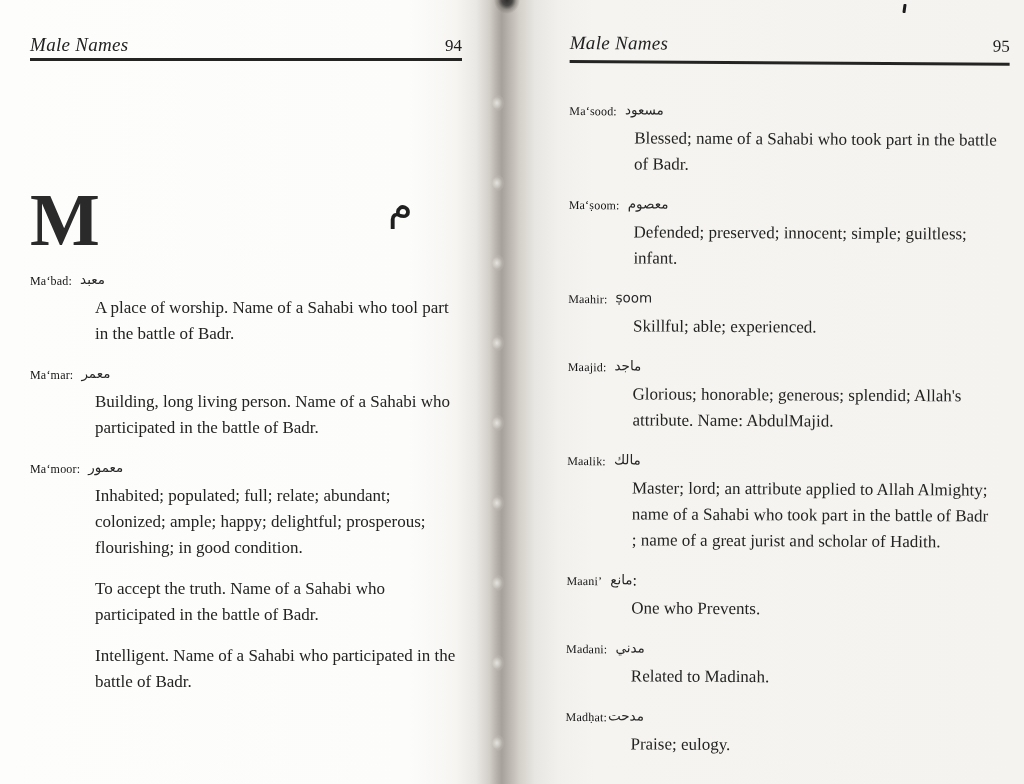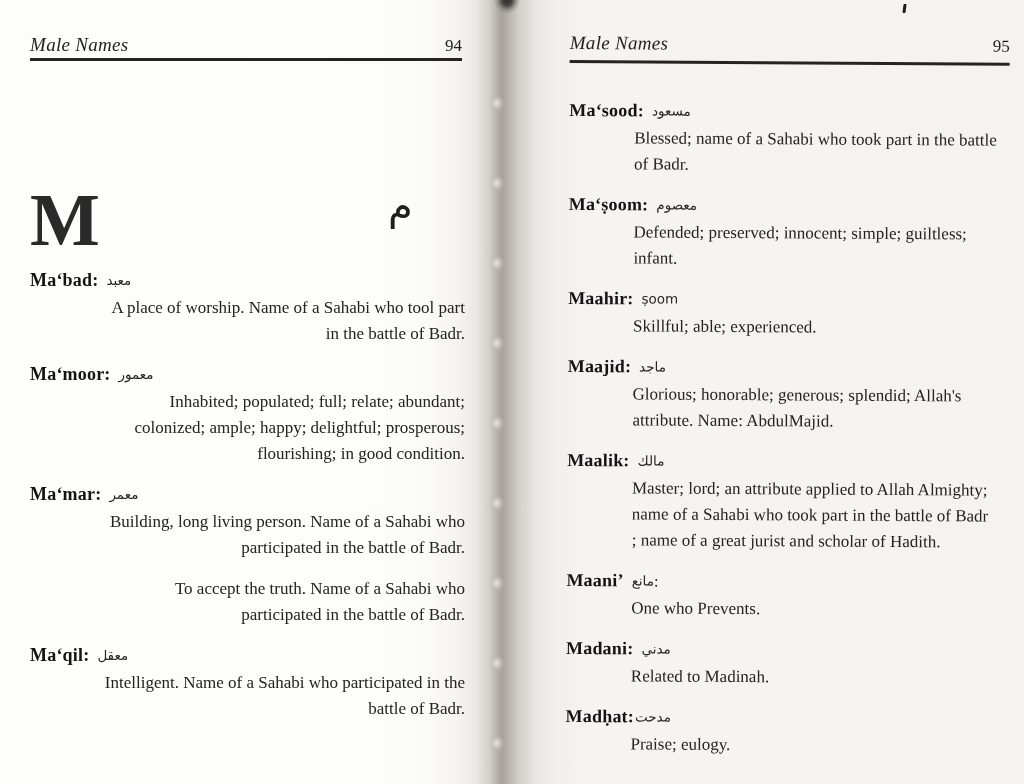--- a/index.html
+++ b/index.html
@@ -47,27 +47,27 @@
     font-weight: bold; color: #2a2a2a; }
   .big-arabic { position: absolute; left: 358px; top: 2px; font-size: 40px; line-height: 1;
     font-family: "DejaVu Sans", sans-serif; color: #1f1f1f; }
 
   .entries { position: absolute; left: 0; width: 100%; }
   .page.left  .entries { top: 268px; }
   .page.right .entries { top: 98px; }
 
   .entry { margin-bottom: 15px; }
   .ehead { line-height: 24px; white-space: nowrap; }
-  .ename { font-weight: bold; font-size: 18px; color: #141414; letter-spacing: 0.2px; }
+  .ename { font-weight: normal; font-size: 12px; color: #141414; letter-spacing: 0.2px; }
   .earabic { font-family: "DejaVu Sans", sans-serif; font-size: 13.5px; color: #262626;
     margin-left: 8px; position: relative; top: -1px; margin-top: 8px; }
   .earabic.tight { margin-left: 1px; }
   .esuffix { font-size: 16px; color: #141414; }
   .edef { font-size: 17px; line-height: 26px; color: #232322; margin: 2px 0 0 65px; }
-  .page.left  .edef { width: 370px; text-align: right; }
+  .page.left  .edef { width: 370px; }
   .page.right .edef { width: 364px; }
 
   .stray-mark {
     position: absolute; left: 903px; top: 4px; width: 3px; height: 9px;
     background: #1b1b1b; border-radius: 1px; transform: rotate(8deg);
   }
 </style>
 </head>
 <body>
 
@@ -97,32 +97,31 @@
       <span class="big-letter">M</span>
       <span class="big-arabic" dir="rtl">م</span>
     </div>
 
     <div class="entries">
         <div class="entry">
           <div class="ehead"><span class="ename">Ma‘bad:</span><span class="earabic" dir="rtl">معبد</span></div>
           <p class="edef">A place of worship. Name of a Sahabi who tool part in the battle of Badr.</p>
         </div>
         <div class="entry">
+          <div class="ehead"><span class="ename">Ma‘mar:</span><span class="earabic" dir="rtl">معمر</span></div>
+          <p class="edef">Building, long living person. Name of a Sahabi who participated in the battle of Badr.</p>
+        </div>
+        <div class="entry">
           <div class="ehead"><span class="ename">Ma‘moor:</span><span class="earabic" dir="rtl">معمور</span></div>
           <p class="edef">Inhabited; populated; full; relate; abundant; colonized; ample; happy; delightful; prosperous; flourishing; in good condition.</p>
-        </div>
-        <div class="entry">
-          <div class="ehead"><span class="ename">Ma‘mar:</span><span class="earabic" dir="rtl">معمر</span></div>
-          <p class="edef">Building, long living person. Name of a Sahabi who participated in the battle of Badr.</p>
         </div>
         <div class="entry">
           <p class="edef">To accept the truth. Name of a Sahabi who participated in the battle of Badr.</p>
         </div>
         <div class="entry">
-          <div class="ehead"><span class="ename">Ma‘qil:</span><span class="earabic" dir="rtl">معقل</span></div>
           <p class="edef">Intelligent. Name of a Sahabi who participated in the battle of Badr.</p>
         </div>
       </div>
   </div>
 
   <div class="page right">
     <div class="pagehead">
       <span class="ptitle">Male Names</span>
       <span class="pnum">95</span>
     </div>

